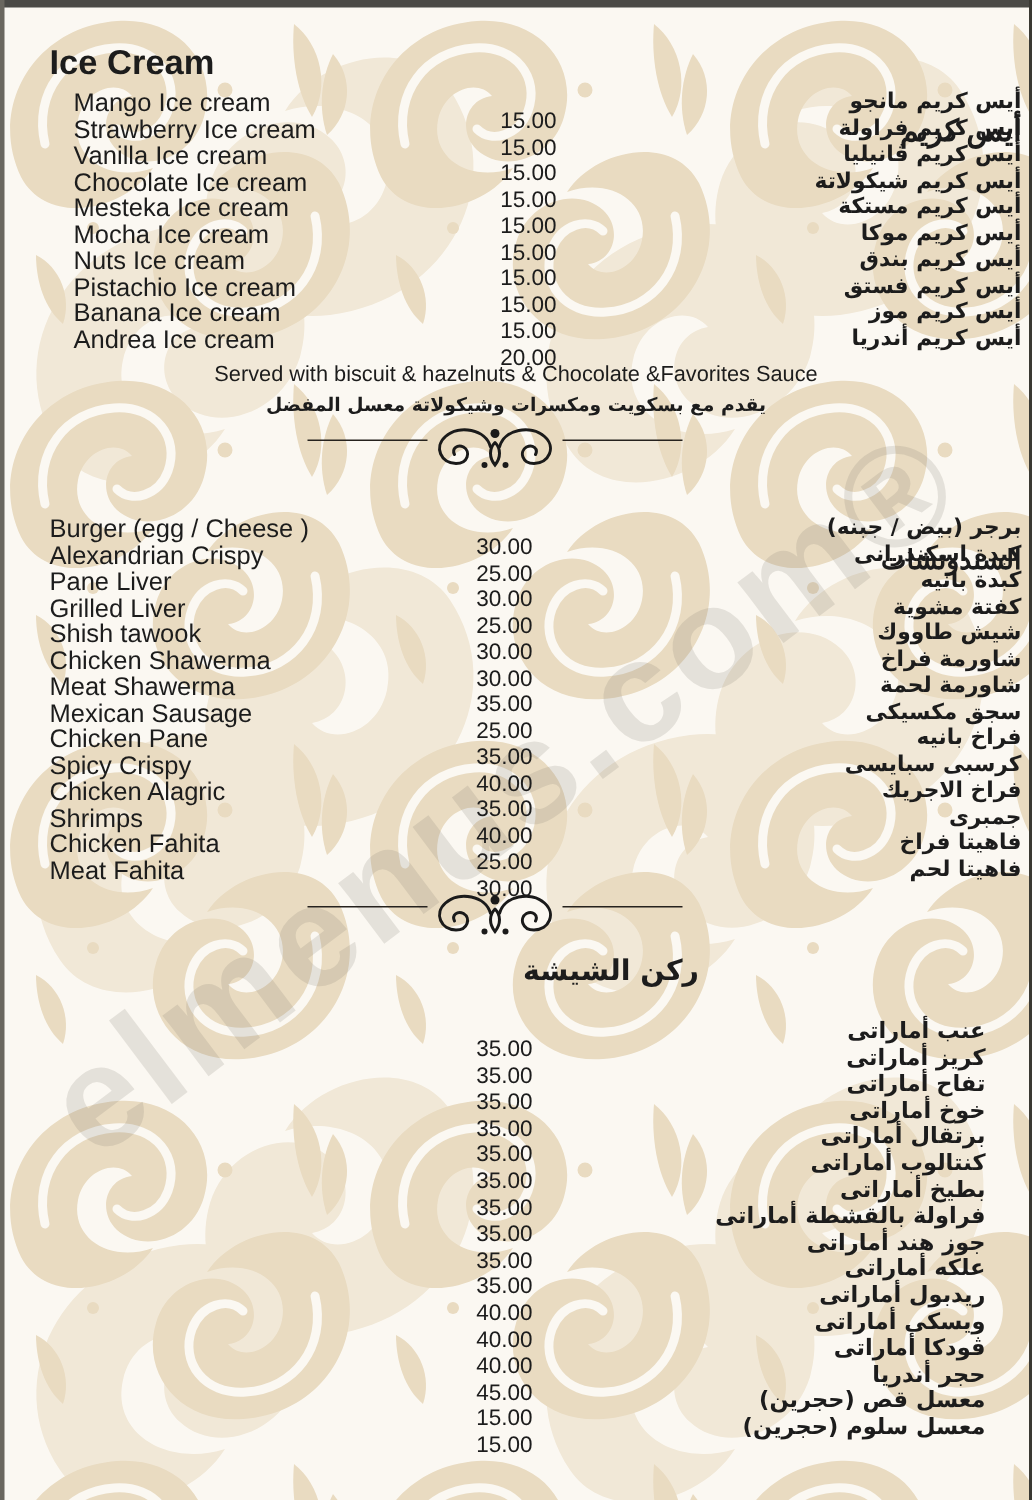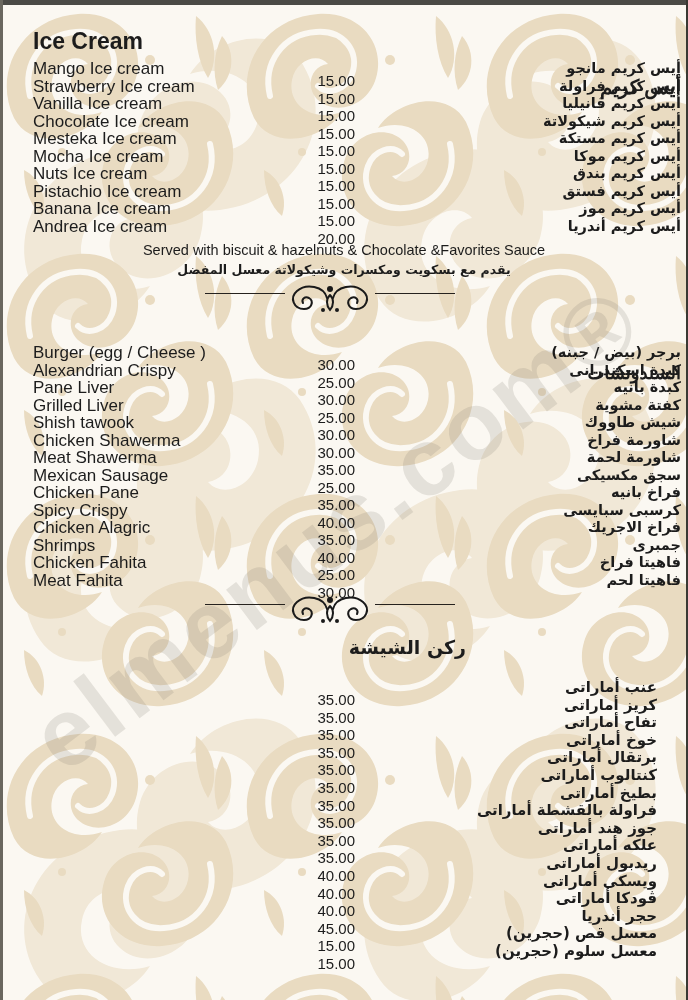--- a/index.html
+++ b/index.html
@@ -25,21 +25,21 @@
   #h-sand-en{top:311px;}
   .h-ar{position:absolute;right:7px;font-weight:bold;direction:rtl;white-space:nowrap;
         font-family:Liberation Serif, serif;margin-top:48px;}
   #h-ice-ar{top:27px;font-size:20px;}
   #h-sand-ar{top:314px;font-size:18px;}
   #h-shisha{position:absolute;top:636px;left:246px;width:220px;text-align:right;
         font-size:19px;font-weight:bold;direction:rtl;white-space:nowrap;
         font-family:"DejaVu Sans",sans-serif;}
 
   .rows{position:absolute;left:0;right:0;}
-  #rows-ice{top:60px;}
+  #rows-ice{top:60px;padding-left:16px;}
   #rows-sand{top:344px;}
   #rows-shisha{top:679px;}
   .row{position:relative;height:17.5px;}
   #rows-shisha .row{height:17.6px;}
   .row .en{position:absolute;left:33px;top:0;font-size:17px;line-height:17.5px;white-space:nowrap;}
   .row .price{position:absolute;left:240px;top:12px;width:115px;text-align:right;
               font-size:15px;line-height:17.5px;}
   .row .ar{position:absolute;right:7px;top:0;font-size:14.5px;line-height:17.5px;
            font-weight:bold;direction:rtl;white-space:nowrap;
            font-family:"DejaVu Sans",sans-serif;}

